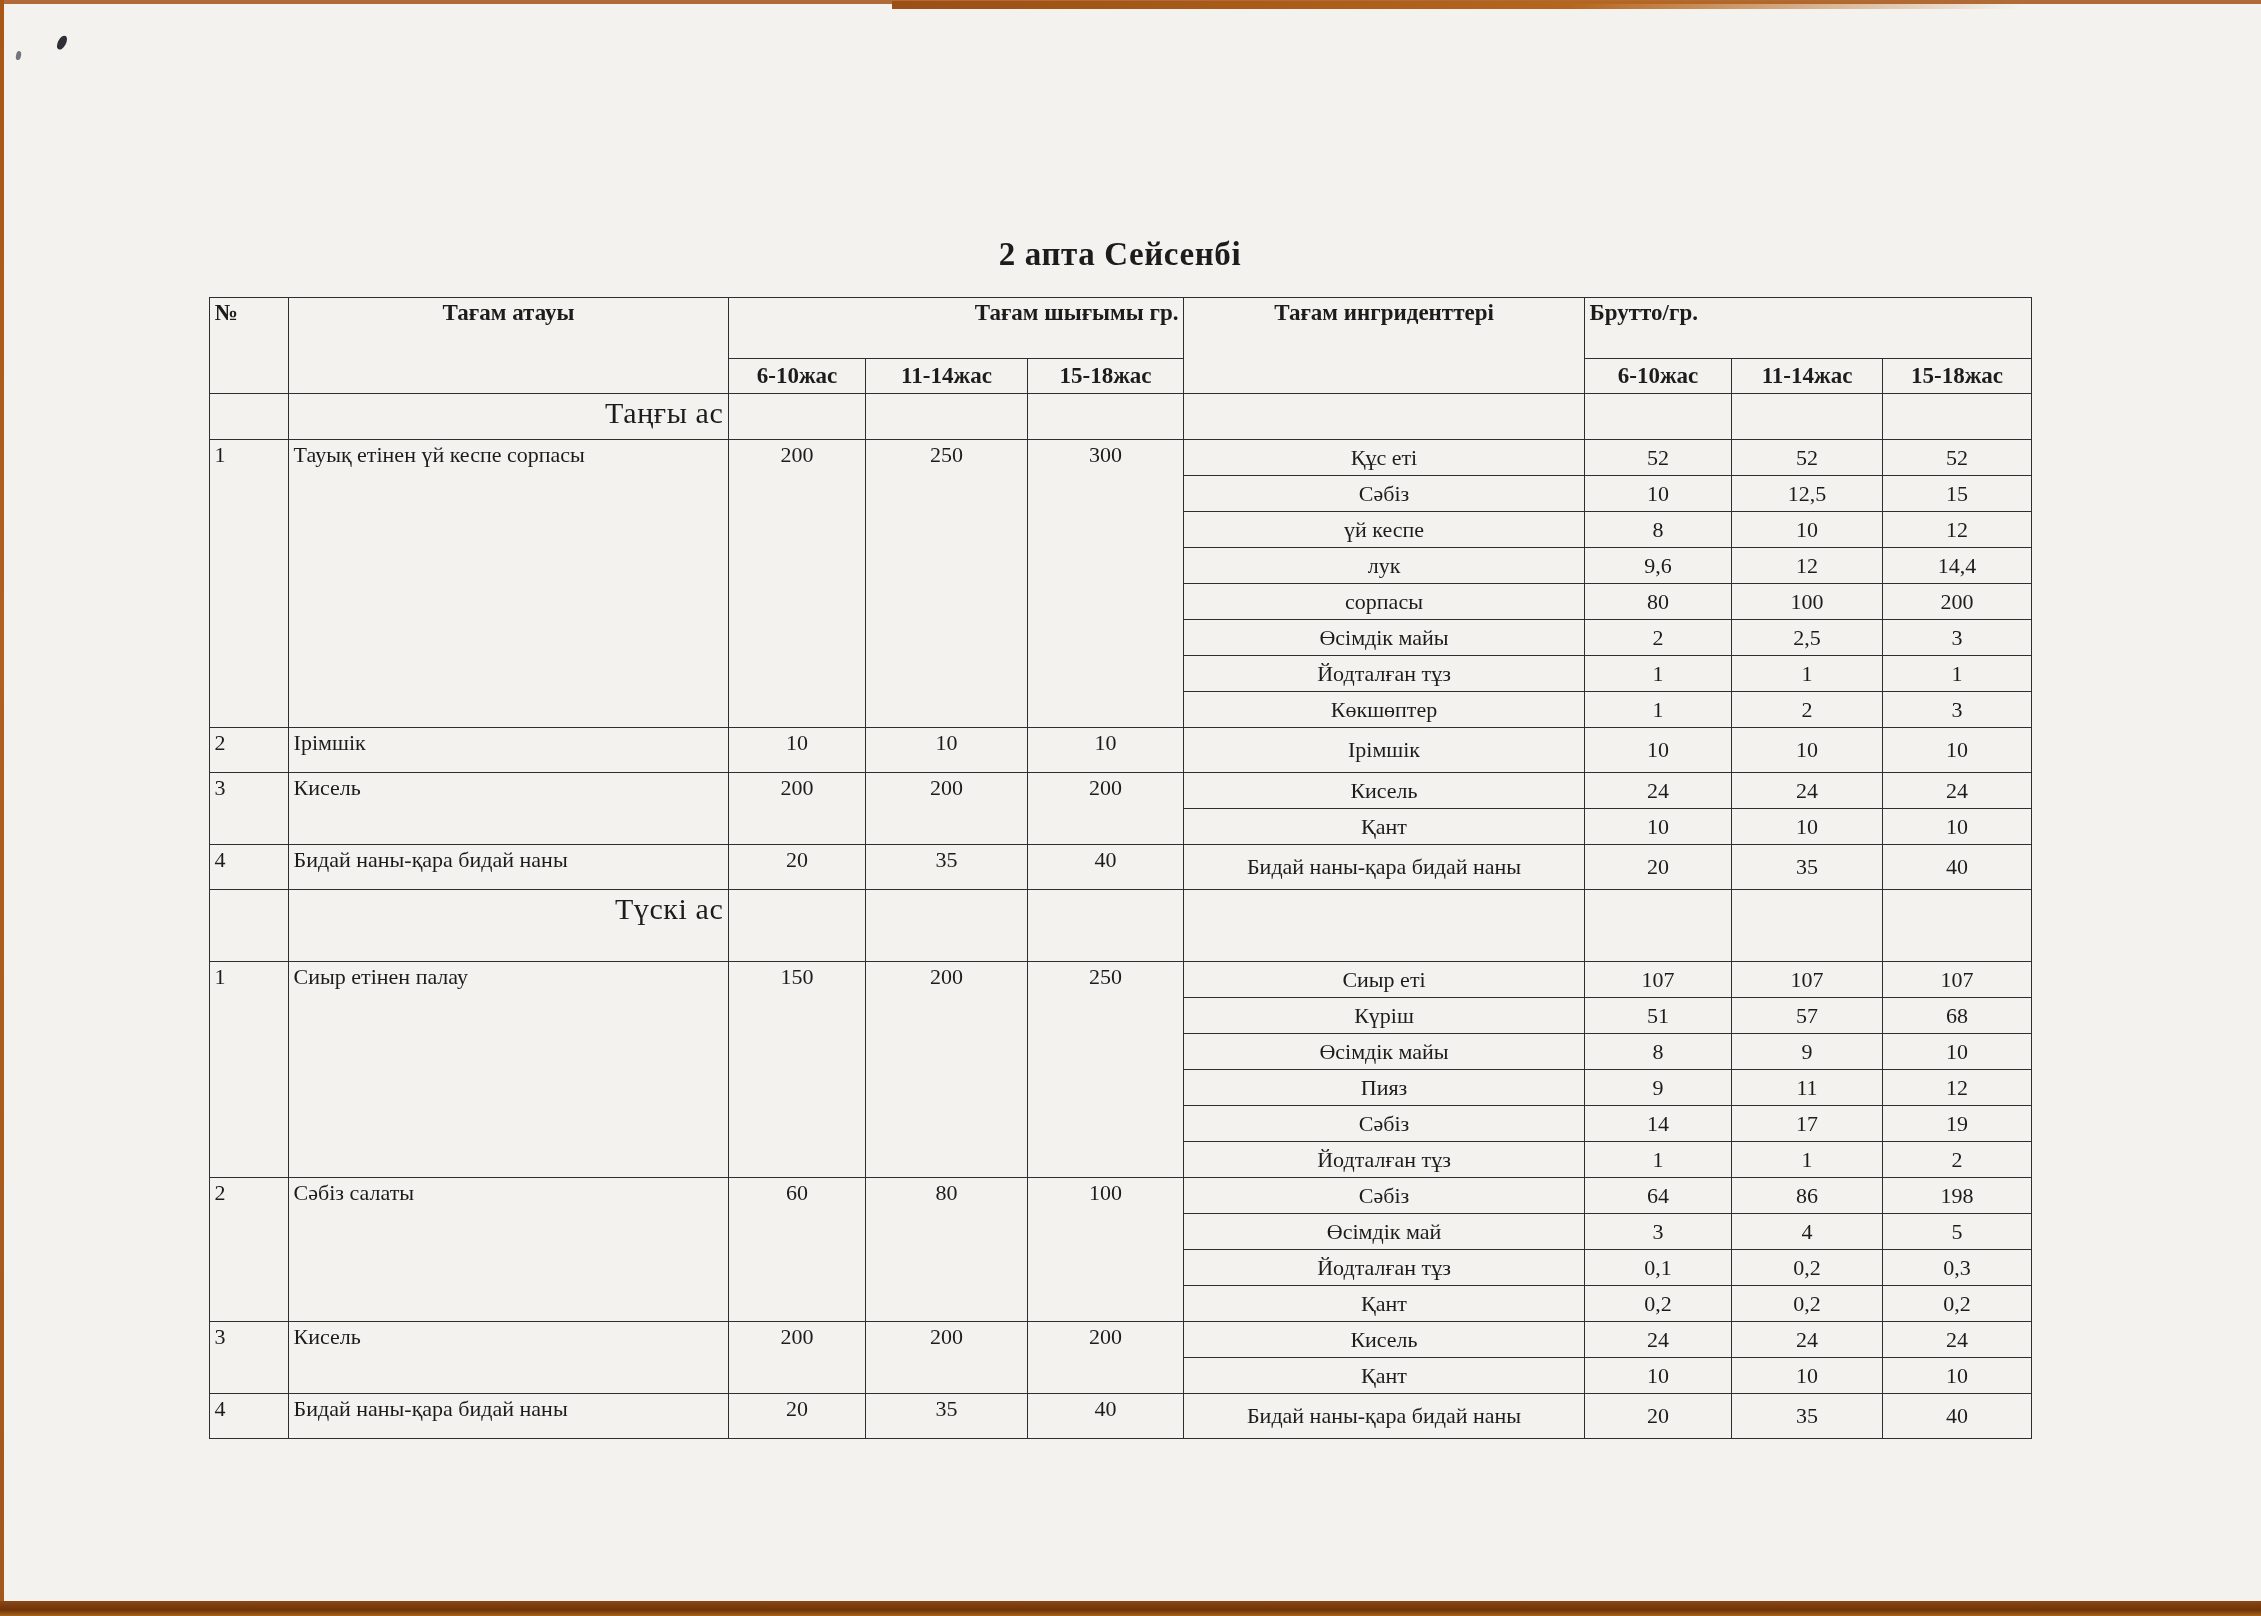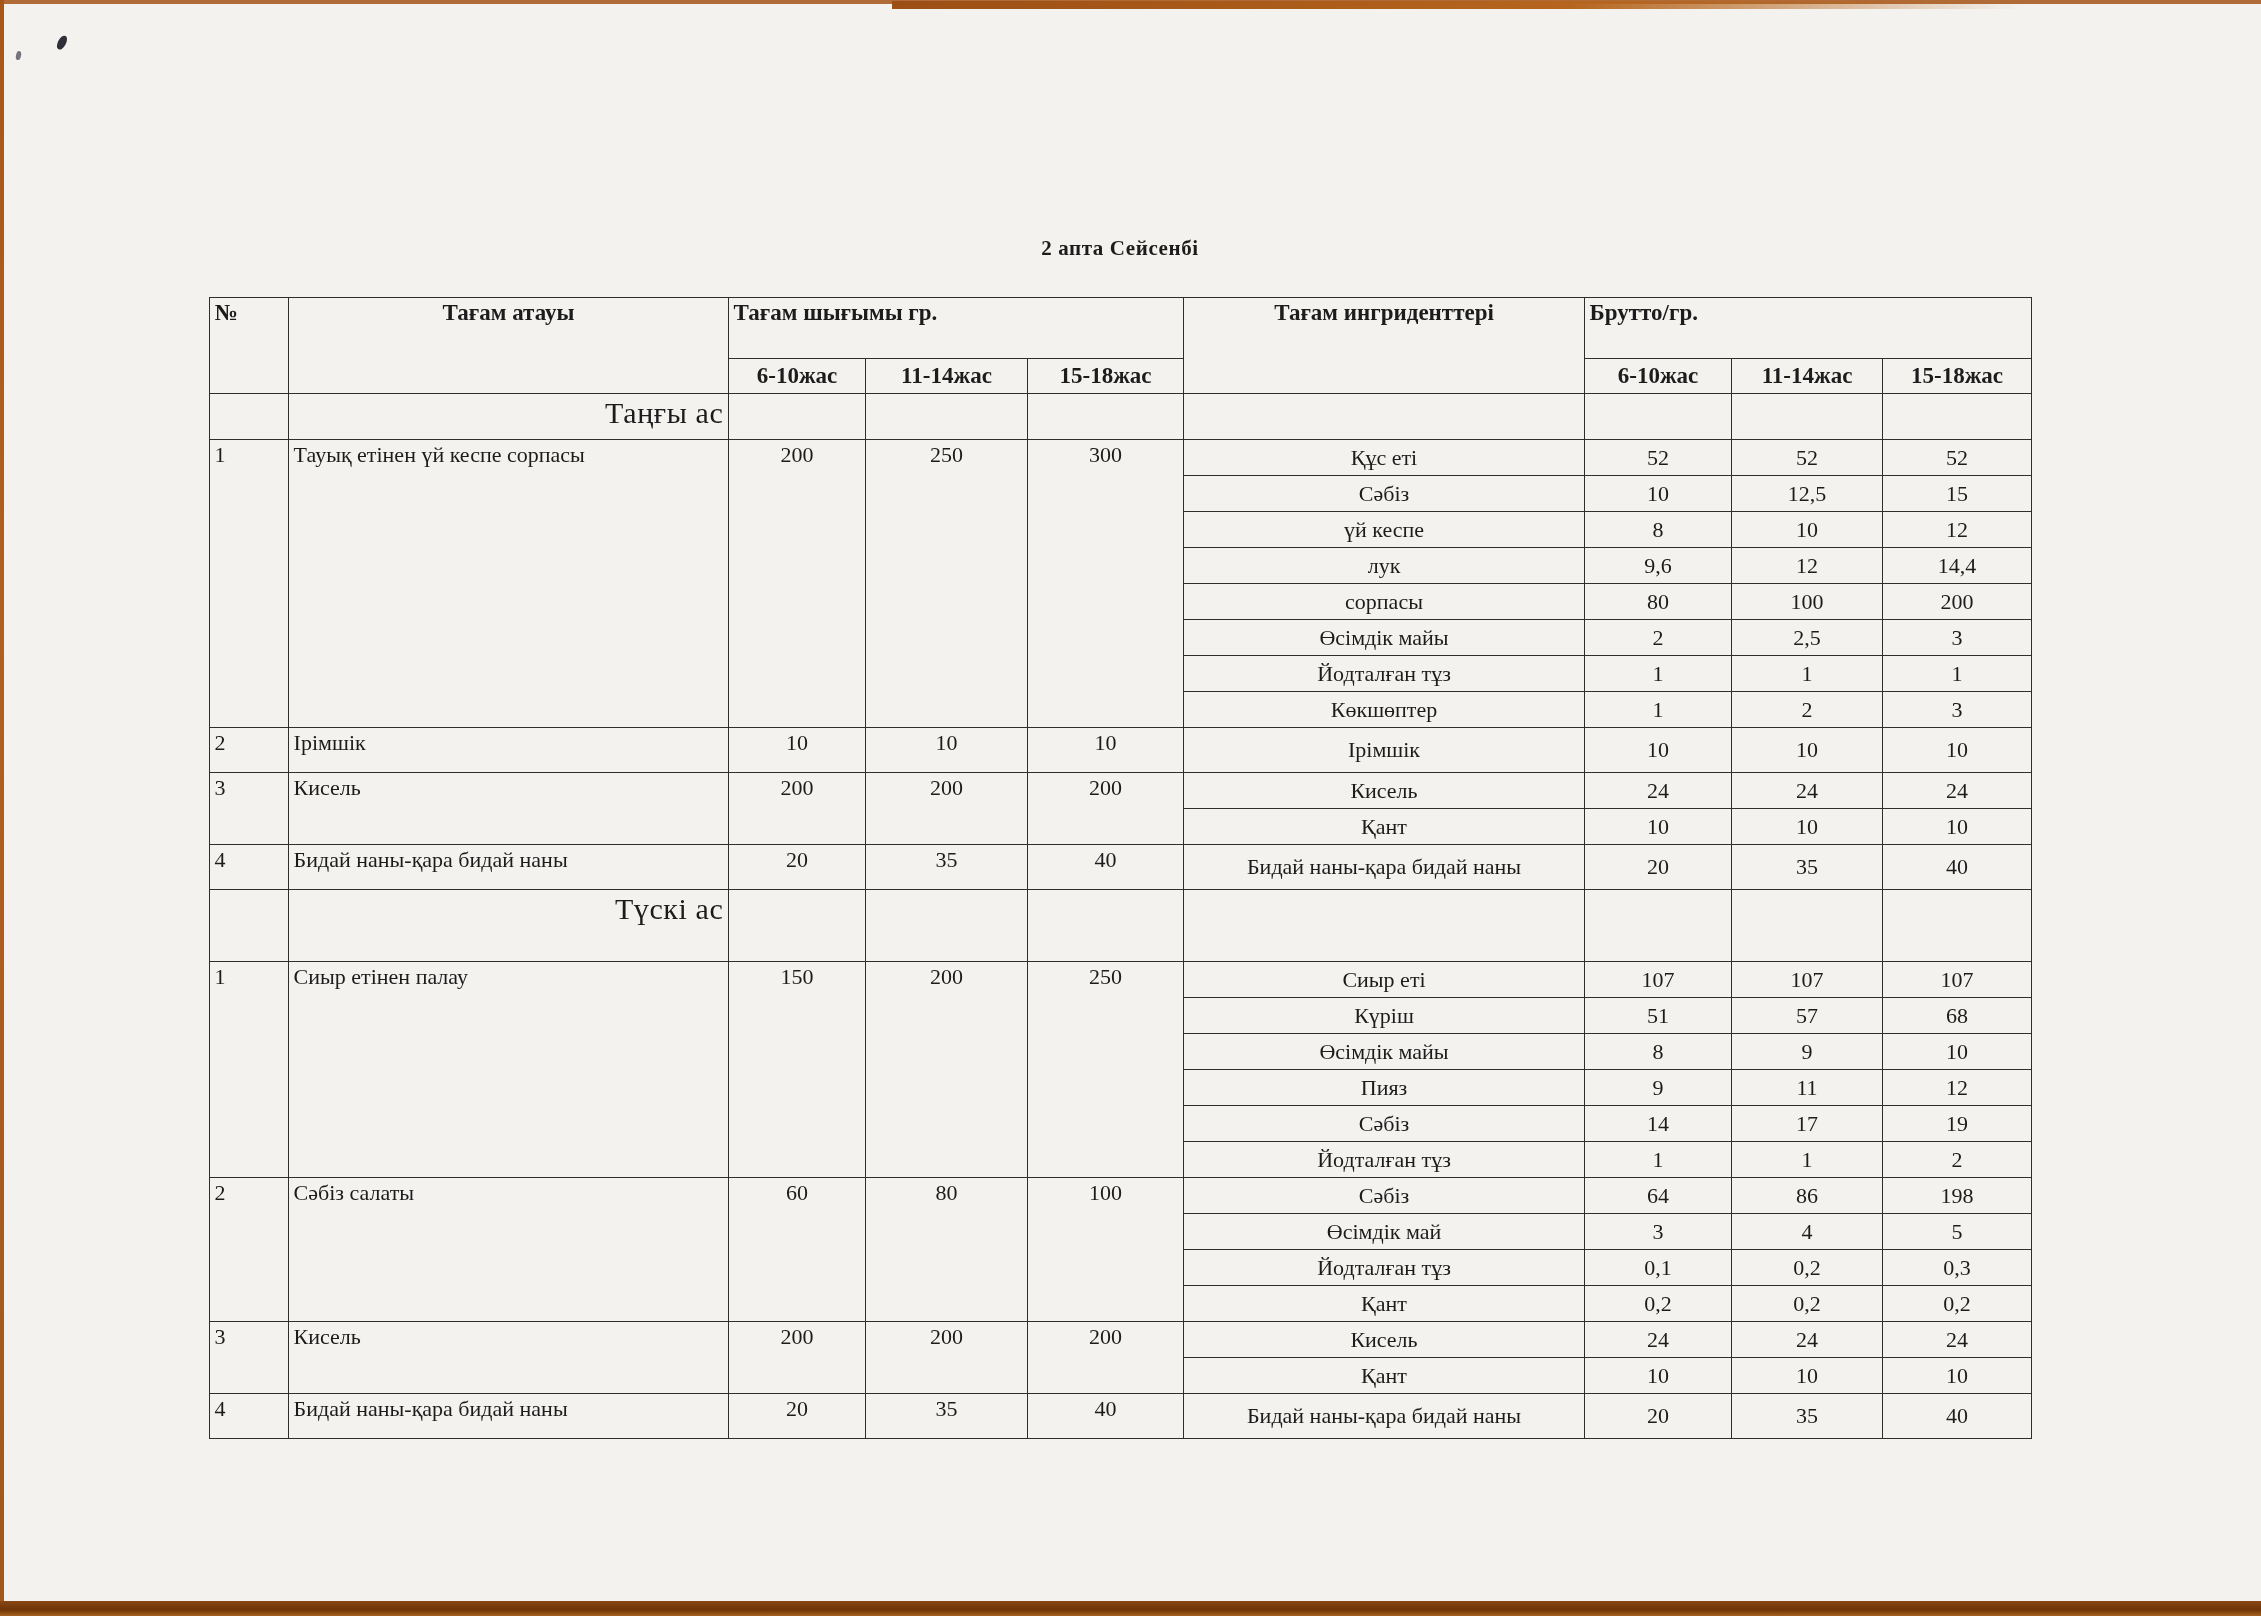--- a/index.html
+++ b/index.html
@@ -20,40 +20,40 @@
     background:linear-gradient(to bottom,#a85717,#b06020 40%,#a2571c);}
   .edge-bottom{position:absolute;left:0;right:0;bottom:0;height:16px;
     background:linear-gradient(to bottom,#8a4716,#6f3407 55%,#b06a20);}
   .speck1{position:absolute;left:58px;top:35px;width:7.5px;height:15px;background:#2f2f38;
     border-radius:50%;transform:rotate(28deg);}
   .speck2{position:absolute;left:16px;top:51px;width:4.6px;height:9.3px;background:#4a4a55;
     border-radius:50%;transform:rotate(12deg);opacity:.75;}
 
   .doc-title{
     position:absolute;top:236px;left:209px;width:1822px;
-    text-align:center;font-size:21px;font-weight:bold;letter-spacing:0.6px;
+    text-align:center;font-size:33px;font-weight:bold;letter-spacing:0.6px;
   }
 
   table.menu{
     position:absolute;left:209px;top:297px;width:1822px;
     border-collapse:collapse;table-layout:fixed;
     font-size:22px;
   }
   table.menu th,table.menu td{
     border:1.2px solid #2e2e2e;
     padding:2.3px 4.6px;
     overflow:hidden;
   }
   table.menu{border:1.7px solid #2a2a2a;}
   thead tr.hr1{height:61px;}
   thead tr.hr2{height:35px;}
   thead th{font-size:23px;font-weight:bold;}
   th.h-num{text-align:left;vertical-align:top;padding-top:12.7px;padding-left:8px;}
   th.h-dish{text-align:center;vertical-align:top;padding-top:12.7px;margin-top:12px;}
-  th.h-output{text-align:left;vertical-align:top;padding-top:12.7px;padding-left:9.3px;}
+  th.h-output{text-align:right;vertical-align:top;padding-top:12.7px;padding-left:9.3px;}
   th.h-ingr{text-align:center;vertical-align:top;padding-top:12.7px;padding-left:8px;}
   th.h-brutto{text-align:left;vertical-align:top;padding-top:12.7px;padding-left:9.3px;}
   th.h-age{vertical-align:middle;}
 
   tr.h-ing{height:36px;}
   tr.h-single{height:45px;}
   tr.section-row{height:46px;}
   tr.section-row.tall{height:72px;}
 
   td.c-num{text-align:left;vertical-align:top;padding-top:4.6px;padding-left:8px;}

